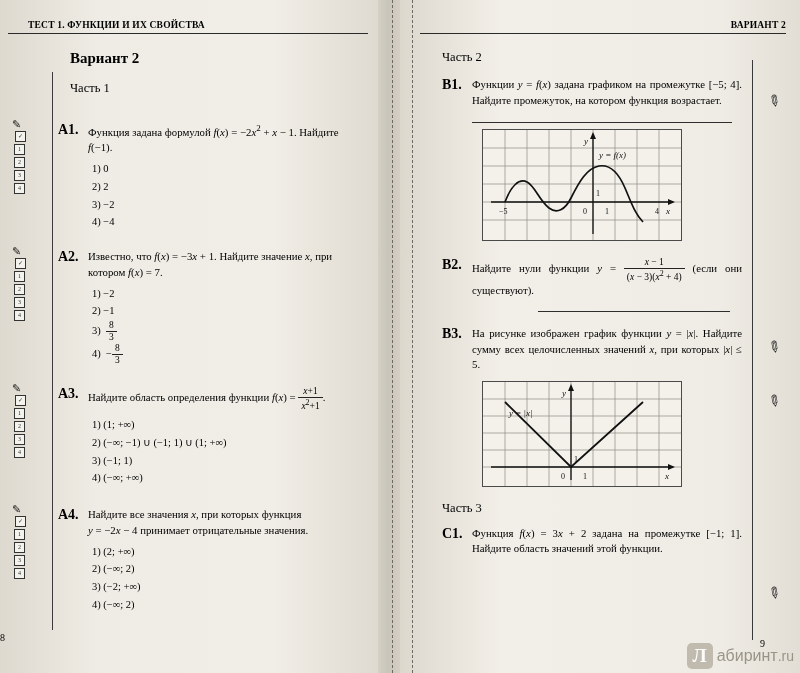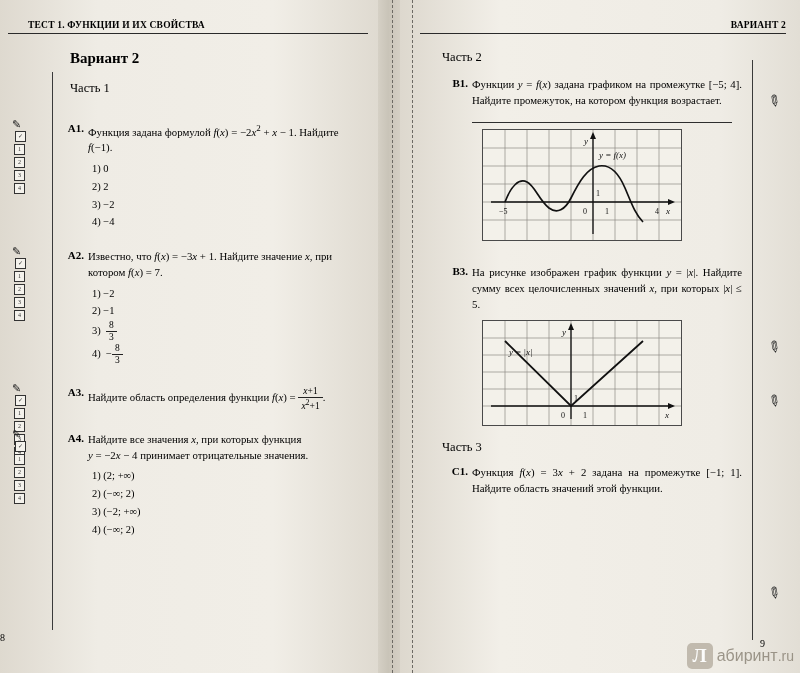--- a/index.html
+++ b/index.html
@@ -54,21 +54,21 @@
     font-size:15px;font-weight:bold;margin:16px 0 0 0;
   }
   h2.part{
     font-size:12.5px;font-weight:normal;margin:14px 0 0 0;
   }
   .task{
     position:relative;margin-top:13px;
   }
   .tcode{
     position:absolute;left:0;top:0;width:26px;
-    font-size:11px;font-weight:bold;text-align:right;
+    font-size:14px;font-weight:bold;
   }
   .tbody{
     margin-left:30px;font-size:10.8px;line-height:1.45;text-align:justify;
   }
   .opts{
     margin:4px 0 0 34px;font-size:10.5px;line-height:1.7;
   }
   .opt{white-space:nowrap;}
   .answer-line{
     border-bottom:1px solid #2e2e2e;height:10px;margin-top:4px;
@@ -191,20 +191,26 @@
         <div class="pencil">✎<span class="bx" style="display:inline-block;margin-left:3px;">✓</span></div>
         <div class="bx">1</div>
         <div class="bx">2</div>
         <div class="bx">3</div>
         <div class="bx">4</div>
       </div>
       <div class="tcode">А3.</div>
       <div class="tbody">
         Найдите область определения функции <span class="mathi">f</span>(<span class="mathi">x</span>) =
         <span class="frac"><span class="num"><span class="mathi">x</span>+1</span><span class="den"><span class="mathi">x</span><sup>2</sup>+1</span></span>.
+      </div>
+      <div class="opts">
+        <div class="opt">1)  (1; +∞)</div>
+        <div class="opt">2)  (−∞; −1) ∪ (−1; 1) ∪ (1; +∞)</div>
+        <div class="opt">3)  (−1; 1)</div>
+        <div class="opt">4)  (−∞; +∞)</div>
       </div>
     </div>
 
     <div class="task" style="margin-left:50px;margin-top:20px;">
       <div class="boxcol" style="left:-46px;">
         <div class="pencil">✎<span class="bx" style="display:inline-block;margin-left:3px;">✓</span></div>
         <div class="bx">1</div>
         <div class="bx">2</div>
         <div class="bx">3</div>
         <div class="bx">4</div>
@@ -272,23 +278,32 @@
         <text x="113" y="66" font-family="Liberation Serif, serif" font-size="8" fill="#111">1</text>
         <text x="16" y="84" font-family="Liberation Serif, serif" font-size="8" fill="#111">−5</text>
         <text x="100" y="84" font-family="Liberation Serif, serif" font-size="8" fill="#111">0</text>
         <text x="122" y="84" font-family="Liberation Serif, serif" font-size="8" fill="#111">1</text>
         <text x="172" y="84" font-family="Liberation Serif, serif" font-size="8" fill="#111">4</text>
         <text x="183" y="84" font-family="Liberation Serif, serif" font-size="9" font-style="italic" fill="#111">x</text>
         <text x="101" y="14" font-family="Liberation Serif, serif" font-size="9" font-style="italic" fill="#111">y</text>
       </svg>
     </div>
 
+    <div class="task" style="margin-left:22px;margin-top:16px;width:300px;">
+      <div class="tcode">В2.</div>
+      <div class="tbody">
+        Найдите нули функции <span class="mathi">y</span> =
+        <span class="frac"><span class="num"><span class="mathi">x</span> − 1</span><span class="den">(<span class="mathi">x</span> − 3)(<span class="mathi">x</span><sup>2</sup> + 4)</span></span>
+        (если они существуют).
+      </div>
+      <div class="answer-line" style="margin-left:96px;width:192px;margin-top:2px;"></div>
+    </div>
     <div class="marg-pencil" style="left:348px;top:318px;">✎</div>
 
-    <div class="task" style="margin-left:22px;margin-top:24px;width:300px;">
+    <div class="task" style="margin-left:22px;margin-top:14px;width:300px;">
       <div class="tcode">В3.</div>
       <div class="tbody">
         На рисунке изображен график функции <span class="mathi">y</span> = |<span class="mathi">x</span>|. Найдите сумму всех целочисленных значений <span class="mathi">x</span>, при которых |<span class="mathi">x</span>| ≤ 5.
       </div>
     </div>
     <div class="marg-pencil" style="left:348px;top:372px;">✎</div>
 
     <div class="graphbox" style="width:198px;height:104px;margin-left:62px;margin-top:8px;">
       <svg width="198" height="104" viewBox="0 0 198 104">
         <g stroke="#8d8b85" stroke-width="0.7">

